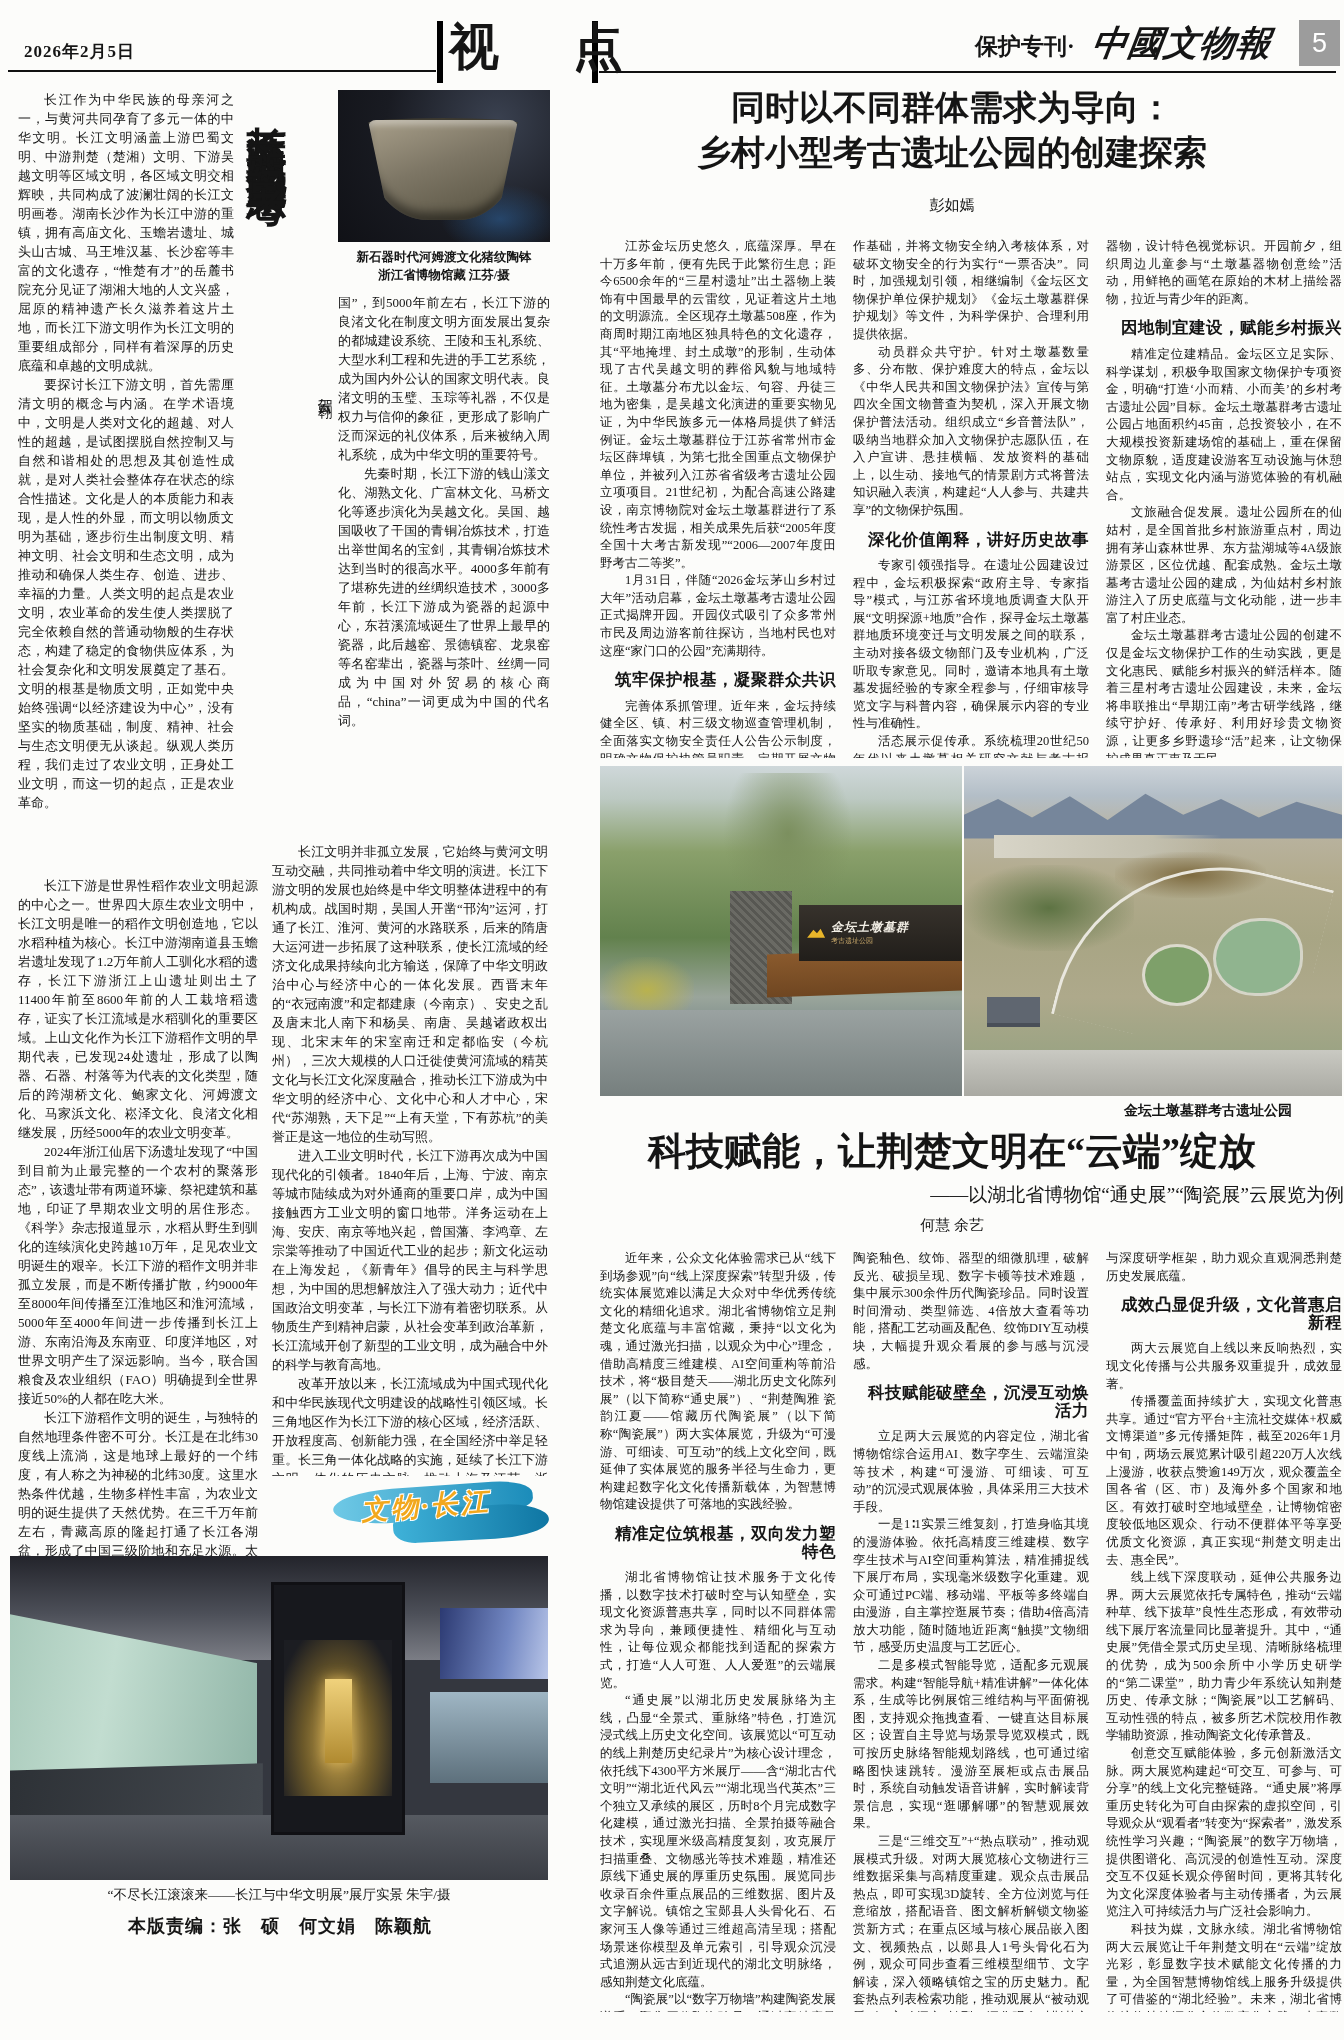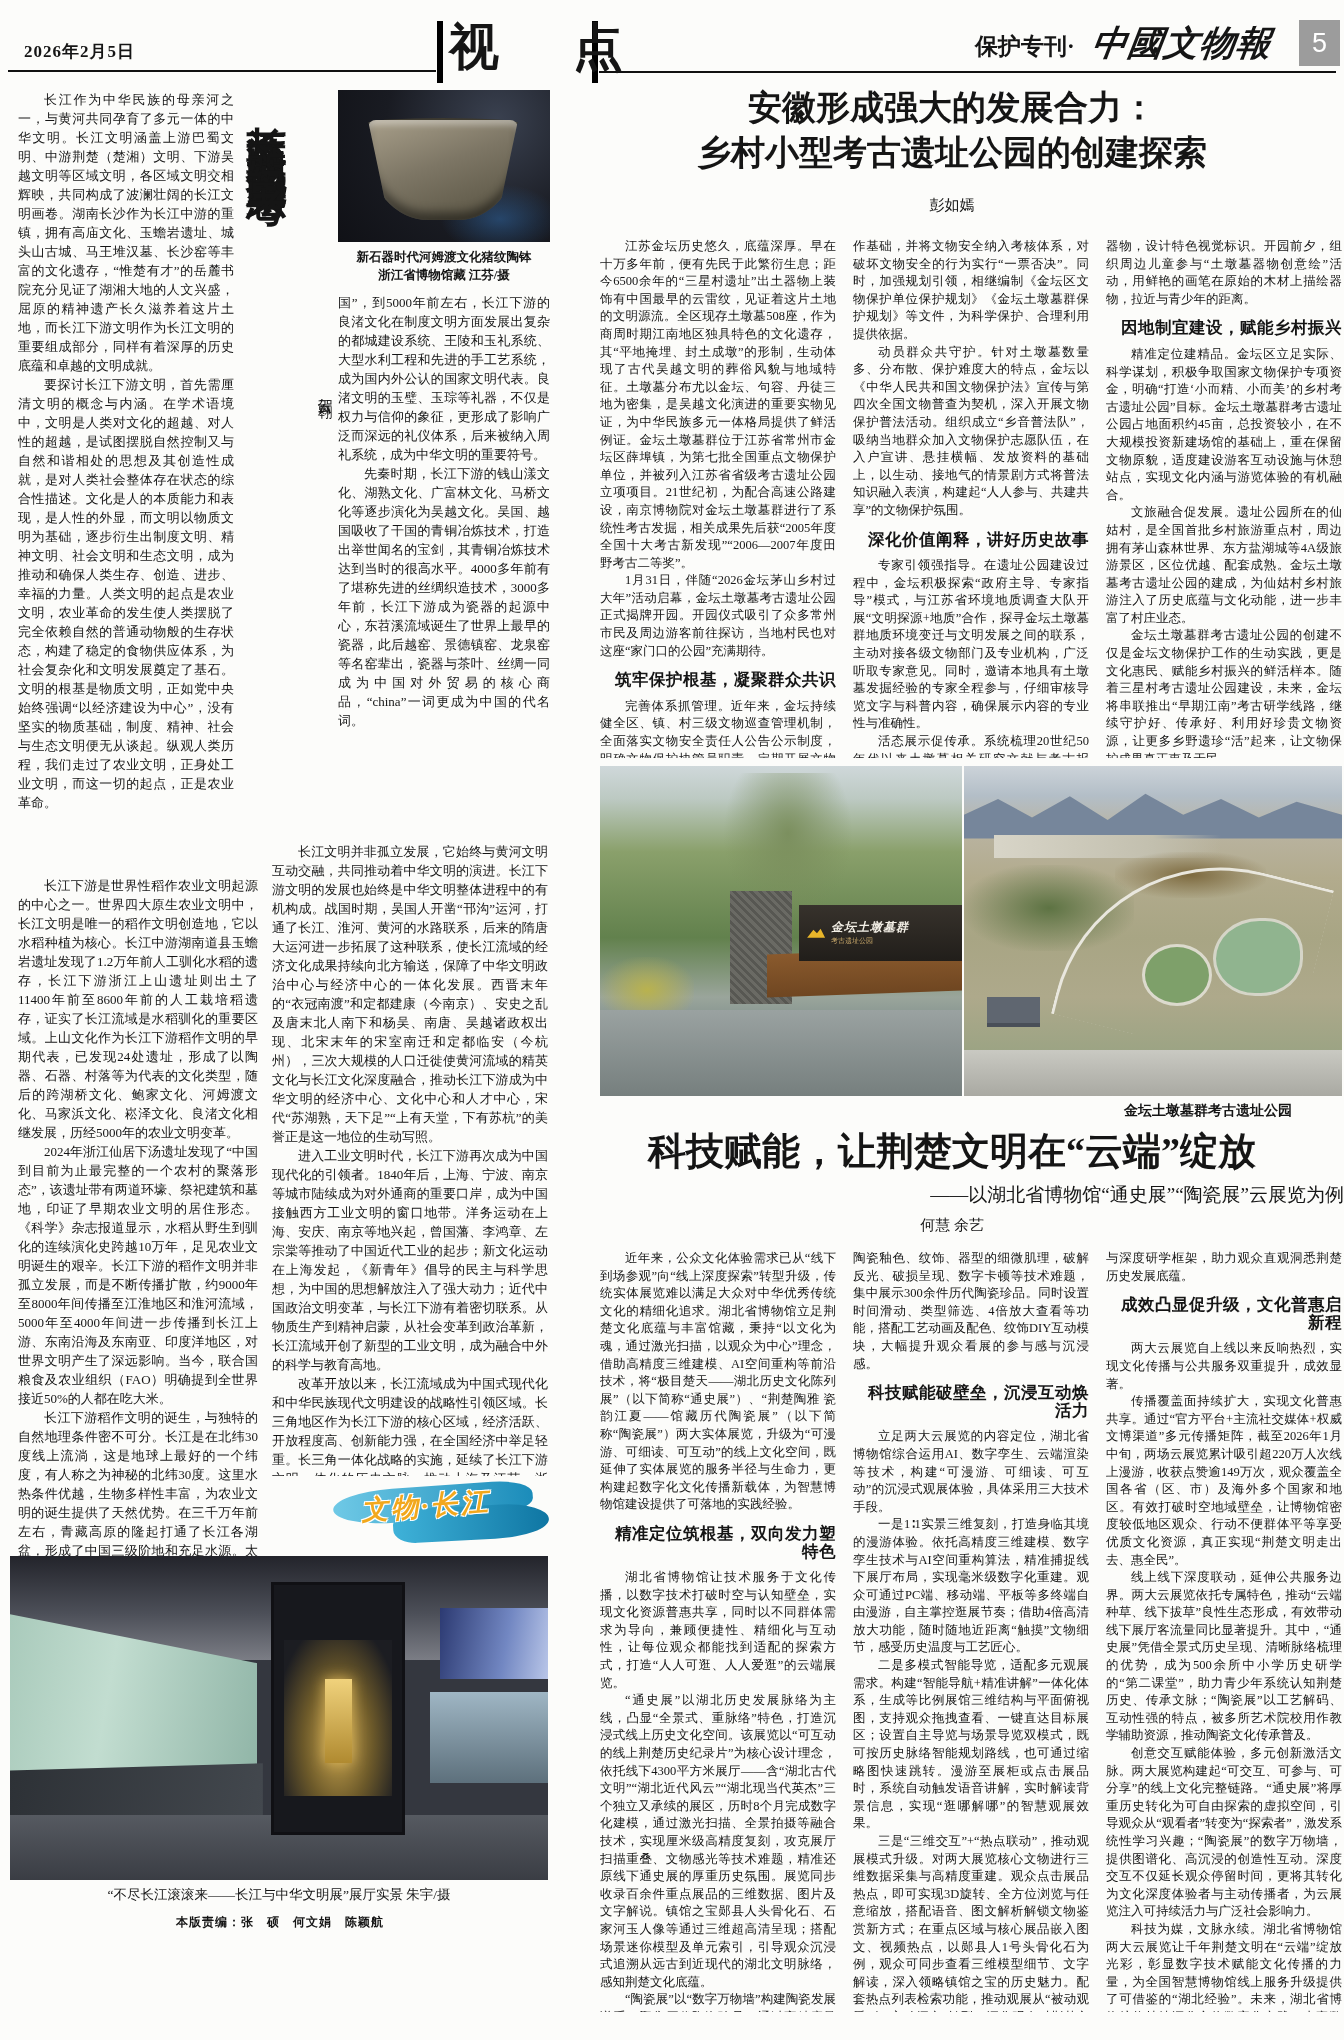--- a/index.html
+++ b/index.html
@@ -73,21 +73,21 @@
                   background:radial-gradient(ellipse at 50% 65%,#caa54e 0%,#6d5a2a 45%,#1c1d22 85%);}
   .mu-artifact{position:absolute;left:58.5%;top:38%;width:5%;height:26%;
                background:linear-gradient(#f0d27c,#b08a30);box-shadow:0 0 14px #d9b45a;}
   .mu-right-screen{position:absolute;left:80%;top:16%;width:20%;height:22%;
                    background:linear-gradient(100deg,#2c3a72,#7287c2 60%,#b9c6e8);}
   .mu-right-case{position:absolute;left:78%;top:42%;width:22%;height:28%;
                  background:linear-gradient(#9fb6c4,#5d707c);}
   .mu-floor{position:absolute;left:0;top:80%;width:100%;height:20%;
             background:linear-gradient(#565a61,#3a3d44);}
   .la-photo-cap{left:10px;top:1886px;width:538px;text-align:center;font-size:13.5px;font-weight:normal;}
-  .editors{left:0;top:1914px;width:560px;text-align:center;font-size:12px;font-weight:bold;letter-spacing:1px;}
+  .editors{left:0;top:1914px;width:560px;text-align:center;font-size:18px;font-weight:bold;letter-spacing:1px;}
   
   .jt-title{left:560px;top:86px;width:784px;text-align:center;font-weight:bold;font-size:34px;line-height:1.32;}
   .jt-author{left:560px;top:196px;width:784px;text-align:center;font-size:15px;}
   .jt-col{top:238px;width:236px;height:520px;}
   .jt-c1{left:600px;} .jt-c2{left:853px;} .jt-c3{left:1106px;}
   
   .jt-photo-l{left:600px;top:766px;width:362px;height:330px;overflow:hidden;position:absolute;
               background:linear-gradient(#cfd8da 0%,#bcc9c2 10%,#8aa06b 26%,#62814d 52%,#9aa59b 70%,#83928f 78%,#7e8a88 100%);}
   .pe-tree{position:absolute;left:34%;top:2%;width:36%;height:46%;
            background:radial-gradient(ellipse at 50% 40%,rgba(120,140,90,.9),rgba(120,140,90,0) 70%);}
@@ -197,21 +197,21 @@
     <div class="mu-right-screen"></div>
     <div class="mu-right-case"></div>
     <div class="mu-center-case"></div>
     <div class="mu-center-glow"></div>
     <div class="mu-artifact"></div>
   </div>
   <div class="abs la-photo-cap">“不尽长江滚滚来——长江与中华文明展”展厅实景 朱宇/摄</div>
   <div class="abs editors">本版责编：张　硕　何文娟　陈颖航</div>
 
   <div class="abs jt-title">
-    <div>安徽形成强大的发展合力：</div>
+    <div>同时以不同群体需求为导向：</div>
     <div>乡村小型考古遗址公园的创建探索</div>
   </div>
   <div class="abs jt-author">彭如嫣</div>
 
   <div class="abs col rbody jt-col jt-c1">
       <p class="para">江苏金坛历史悠久，底蕴深厚。早在十万多年前，便有先民于此繁衍生息；距今6500余年的“三星村遗址”出土器物上装饰有中国最早的云雷纹，见证着这片土地的文明源流。全区现存土墩墓508座，作为商周时期江南地区独具特色的文化遗存，其“平地掩埋、封土成墩”的形制，生动体现了古代吴越文明的葬俗风貌与地域特征。土墩墓分布尤以金坛、句容、丹徒三地为密集，是吴越文化演进的重要实物见证，为中华民族多元一体格局提供了鲜活例证。金坛土墩墓群位于江苏省常州市金坛区薛埠镇，为第七批全国重点文物保护单位，并被列入江苏省省级考古遗址公园立项项目。21世纪初，为配合高速公路建设，南京博物院对金坛土墩墓群进行了系统性考古发掘，相关成果先后获“2005年度全国十大考古新发现”“2006—2007年度田野考古二等奖”。</p>
       <p class="para">1月31日，伴随“2026金坛茅山乡村过大年”活动启幕，金坛土墩墓考古遗址公园正式揭牌开园。开园仪式吸引了众多常州市民及周边游客前往探访，当地村民也对这座“家门口的公园”充满期待。</p>
       <p class="sec-head">筑牢保护根基，凝聚群众共识</p>
       <p class="para">完善体系抓管理。近年来，金坛持续健全区、镇、村三级文物巡查管理机制，全面落实文物安全责任人公告公示制度，明确文物保护协管员职责，定期开展文物安全检查，夯实不可移动文物“四有”工</p>
     </div>

